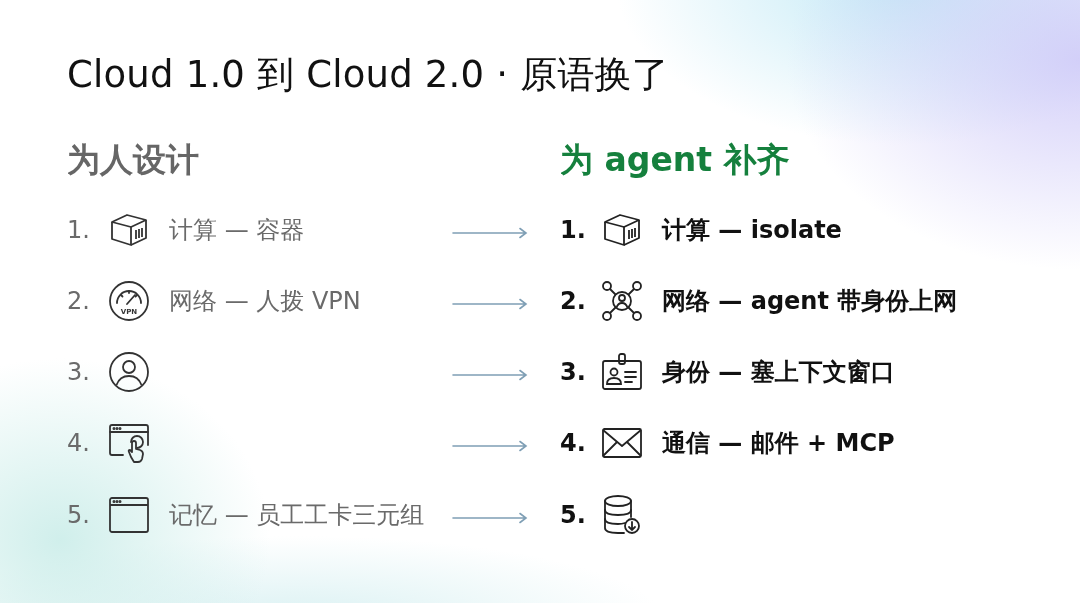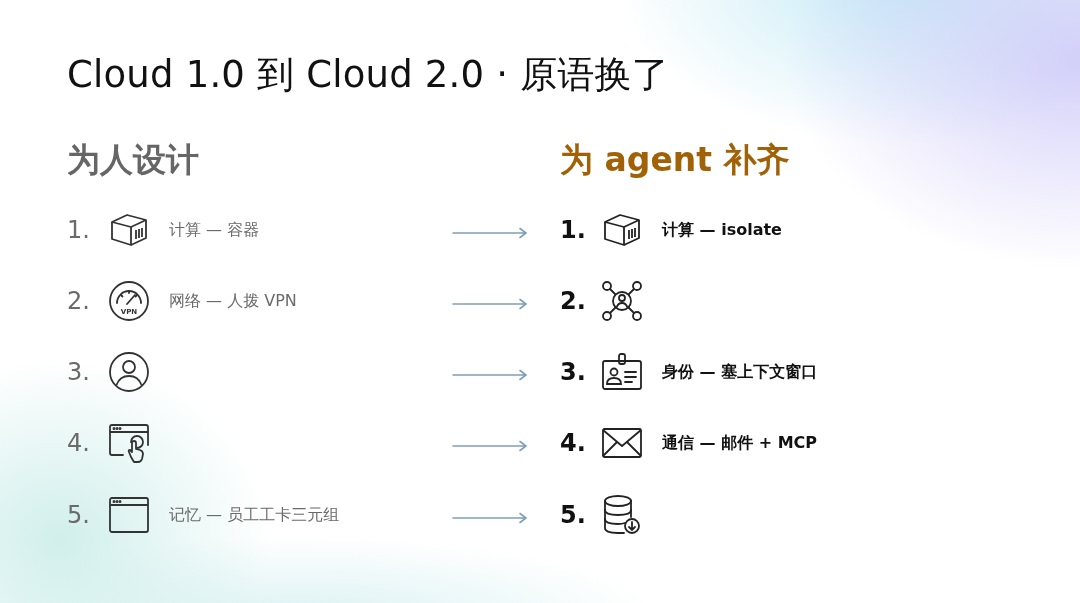--- a/index.html
+++ b/index.html
@@ -20,28 +20,28 @@
     .slide { position: absolute; inset: 0; z-index: 1; }
     .title {
       position: absolute; left: 67px; top: 50px;
       font-size: 37px; font-weight: 500; color: #111111; letter-spacing: 0.2px;
       white-space: nowrap;
     }
     .col-head {
       position: absolute; top: 138px; font-size: 33px; font-weight: 600; white-space: nowrap;
     }
     .col-head.left { left: 67px; color: #666666; }
-    .col-head.right { left: 560px; color: #a16207; }
+    .col-head.right { left: 560px; color: #15803d; }
     .row {
       position: absolute; height: 44px; display: flex; align-items: center; white-space: nowrap;
     }
     .row .num { width: 40px; font-size: 24px; }
     .row .icon { width: 44px; height: 44px; display: flex; align-items: center; justify-content: flex-start; margin-right: 18px; }
     .row .icon svg { width: 44px; height: 44px; }
-    .row .text { font-size: 16px; }
+    .row .text { font-size: 24px; }
     .left-row { left: 67px; color: #6a6a6a; }
     .left-row .icon svg { stroke: #333333; }
     .right-row { left: 560px; color: #111111; font-weight: 600; }
     .right-row .icon svg { stroke: #222222; }
     .arrow {
       position: absolute; left: 452px; width: 76px; height: 12px;
     }
     .arrow svg { width: 76px; height: 12px; }
   </style>
 </head>
@@ -168,20 +168,21 @@
         <circle cx="22" cy="22" r="9"></circle>
         <circle cx="22" cy="19" r="3"></circle>
         <path d="M16.5 28.5 Q18 24 22 24 Q26 24 27.5 28.5"></path>
         <circle cx="7" cy="7" r="4"></circle>
         <circle cx="37" cy="7" r="4"></circle>
         <circle cx="7" cy="37" r="4"></circle>
         <circle cx="37" cy="37" r="4"></circle>
         <path d="M10 10 L15.5 15.5 M34 10 L28.5 15.5 M10 34 L15.5 28.5 M34 34 L28.5 28.5"></path>
       </svg>
     </span>
+    <span class="text">网络 — agent 带身份上网</span>
   </div>
 
   <div class="row right-row" style="top:350px">
     <span class="num">3.</span>
     <span class="icon">
       <svg viewBox="0 0 44 44" fill="none" stroke-width="1.8" stroke-linecap="round">
         <rect x="3" y="11" width="38" height="28" rx="2"></rect>
         <rect x="19" y="4" width="6" height="10" rx="2"></rect>
         <circle cx="14" cy="22" r="3.5"></circle>
         <path d="M7 34 Q7 28 14 28 Q21 28 21 34 Z"></path>

